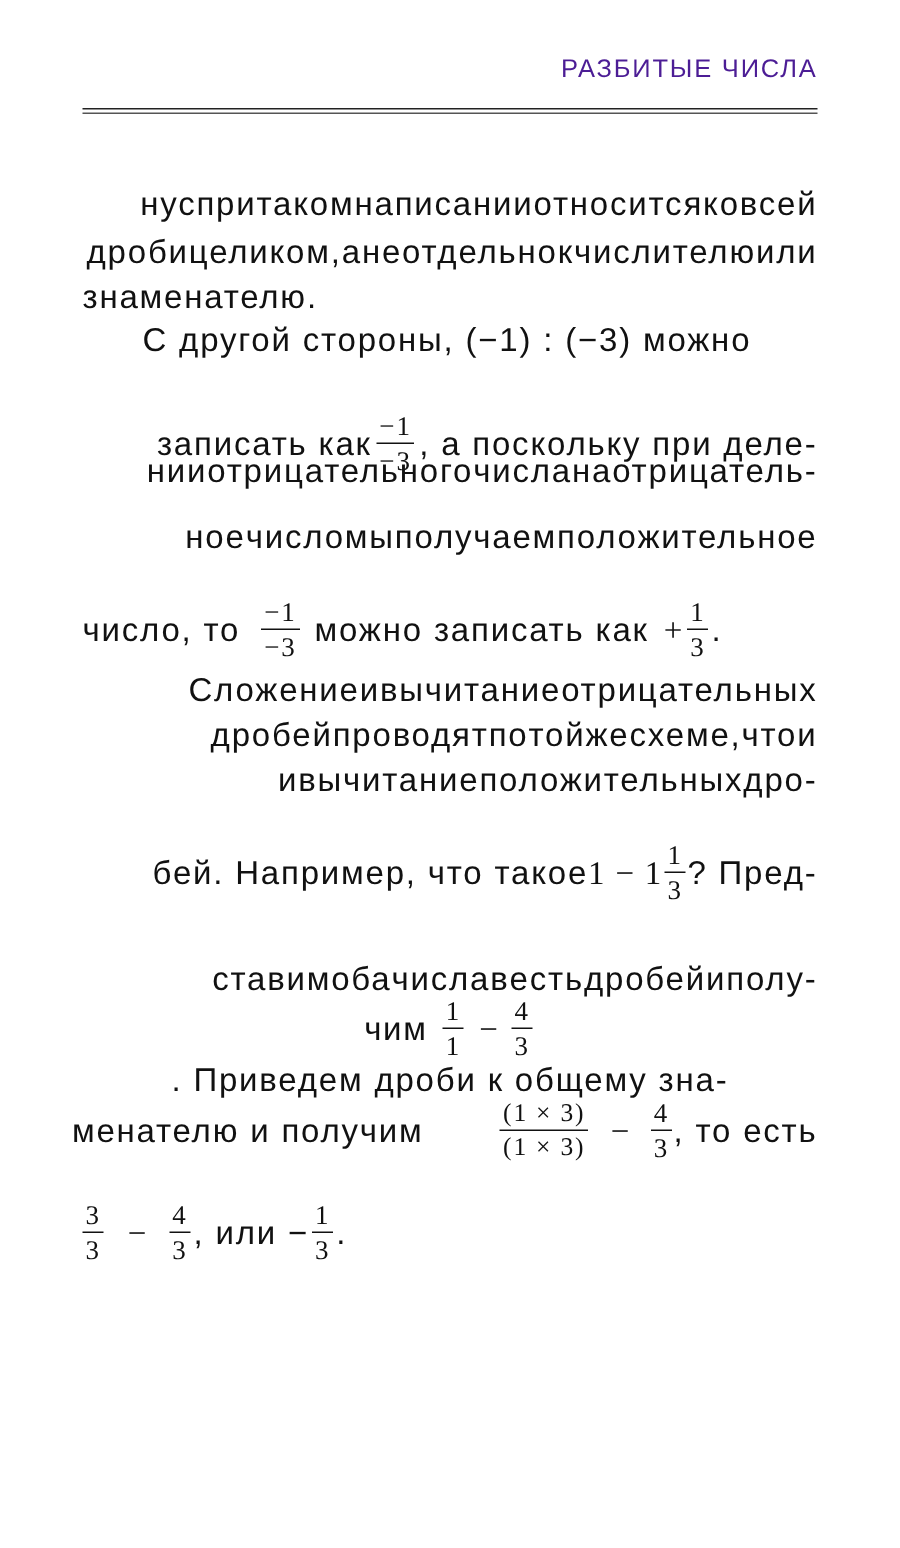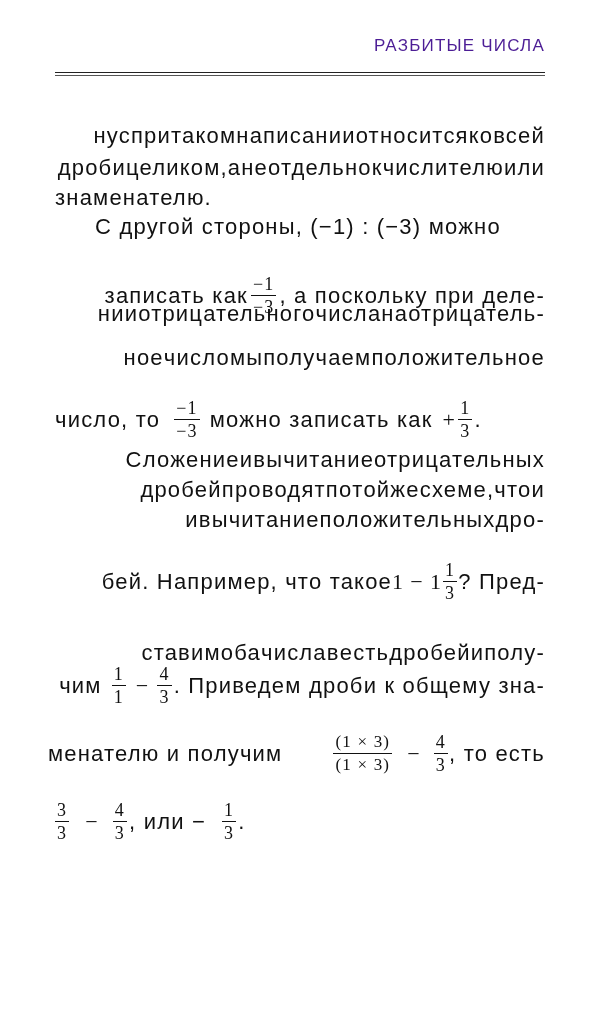--- a/index.html
+++ b/index.html
@@ -207,21 +207,21 @@
       <span>ставим</span>
       <span>оба</span>
       <span>числа</span>
       <span>в</span>
       <span>есть</span>
       <span>дробей</span>
       <span>и</span>
       <span>полу-</span>
     </div>
 
-  <div class="line justify sans" style="top:664px;">
+  <div class="line justify sans" style="top:664px;flex-direction:column;">
     <span class="seg" style="display:inline-flex;align-items:center;">
       <span>чим</span>
       <span class="frac" style="margin:0 4px 0 10px;">
         <span class="num">1</span>
         <span class="bar"></span>
         <span class="den">1</span>
       </span>
       <span class="op">−</span>
       <span class="frac" style="margin:0 2px;">
         <span class="num">4</span>
@@ -255,21 +255,21 @@
       <span class="num">3</span>
       <span class="bar"></span>
       <span class="den">3</span>
     </span>
     <span class="op" style="margin:0 12px;">−</span>
     <span class="frac" style="margin:0 2px;">
       <span class="num">4</span>
       <span class="bar"></span>
       <span class="den">3</span>
     </span>
-    <span class="seg" style="margin-right:14px;">, или −</span>
+    <span class="seg" style="">, или −</span>
     <span class="frac" style="margin:0 2px;">
       <span class="num">1</span>
       <span class="bar"></span>
       <span class="den">3</span>
     </span>
     <span class="seg">.</span>
   </div>
 
 </div>
 

